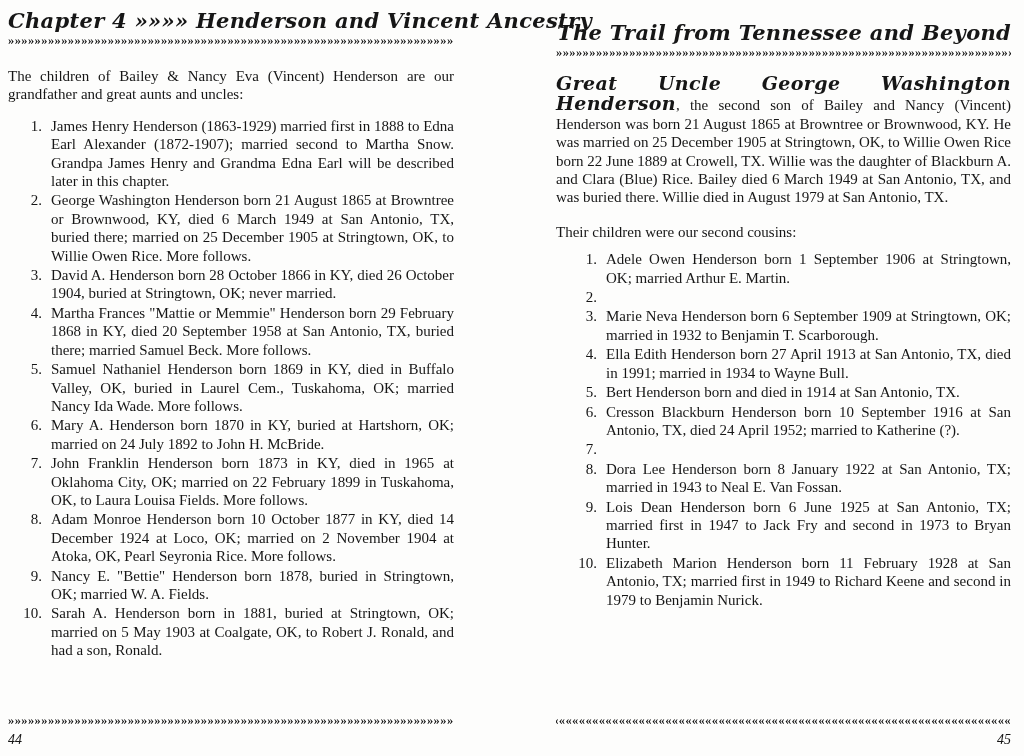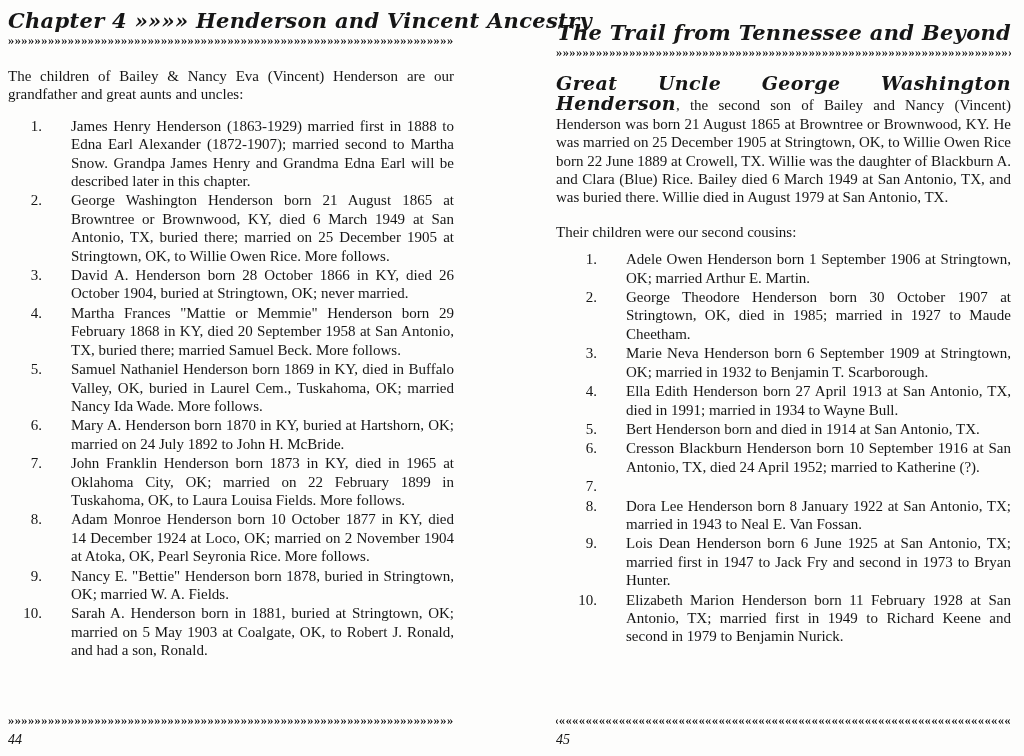--- a/index.html
+++ b/index.html
@@ -34,21 +34,20 @@
     height: 13px; line-height: 11px;
     font-size: 12.5px; font-weight: bold;
     letter-spacing: 0.4px;
     margin-top: 1px;
   }
   .rule-right { text-align: right; direction: rtl; }
 
   .body-text {
     font-size: 15px; line-height: 18.4px;
     text-align: justify;
-    margin-left: 20px;
   }
 
   .intro { margin-top: 19px; }
   .lead  { margin-top: 14px; }
   .cousins-intro { margin-top: 16px; text-align: left; }
 
   .script-inline {
     font-family: "DejaVu Serif", serif;
     font-style: italic; font-weight: bold;
     font-size: 19px; letter-spacing: 0.4px;
@@ -63,21 +62,21 @@
     font-size: 15px; line-height: 18.4px;
   }
   .page-right .num { flex-basis: 30px; margin-left: 11px; }
   .item-text { flex: 1; }
 
   .footer { margin-top: auto; }
   .page-num {
     font-style: italic; font-size: 14px; line-height: 16px;
     margin-top: 4px;
   }
-  .page-num-right { }
+  .page-num-right { text-align: right; }
 </style>
 </head>
 <body>
 
 <div class="spread">
 
   <div class="page page-left">
     <div class="script-title">Chapter 4 »»»» Henderson and Vincent Ancestry</div>
     <div class="rule">»»»»»»»»»»»»»»»»»»»»»»»»»»»»»»»»»»»»»»»»»»»»»»»»»»»»»»»»»»»»»»»»»»»»»»»»»»»»»»»»»»»»»</div>
 
@@ -140,21 +139,20 @@
 
     <p class="body-text cousins-intro" style="margin:16px 0 0 0;">Their children were our second cousins:</p>
 
     <ol class="gen-list">
       <li>
           <span class="num">1.</span>
           <span class="item-text body-text">Adele Owen Henderson born 1 September 1906 at Stringtown, OK; married Arthur E. Martin.</span>
         </li>
       <li>
           <span class="num">2.</span>
-          <span class="item-text body-text">George Theodore Henderson born 30 October 1907 at Stringtown, OK, died in 1985; married in 1927 to Maude Cheetham.</span>
         </li>
       <li>
           <span class="num">3.</span>
           <span class="item-text body-text">Marie Neva Henderson born 6 September 1909 at Stringtown, OK; married in 1932 to Benjamin T. Scarborough.</span>
         </li>
       <li>
           <span class="num">4.</span>
           <span class="item-text body-text">Ella Edith Henderson born 27 April 1913 at San Antonio, TX, died in 1991; married in 1934 to Wayne Bull.</span>
         </li>
       <li>

